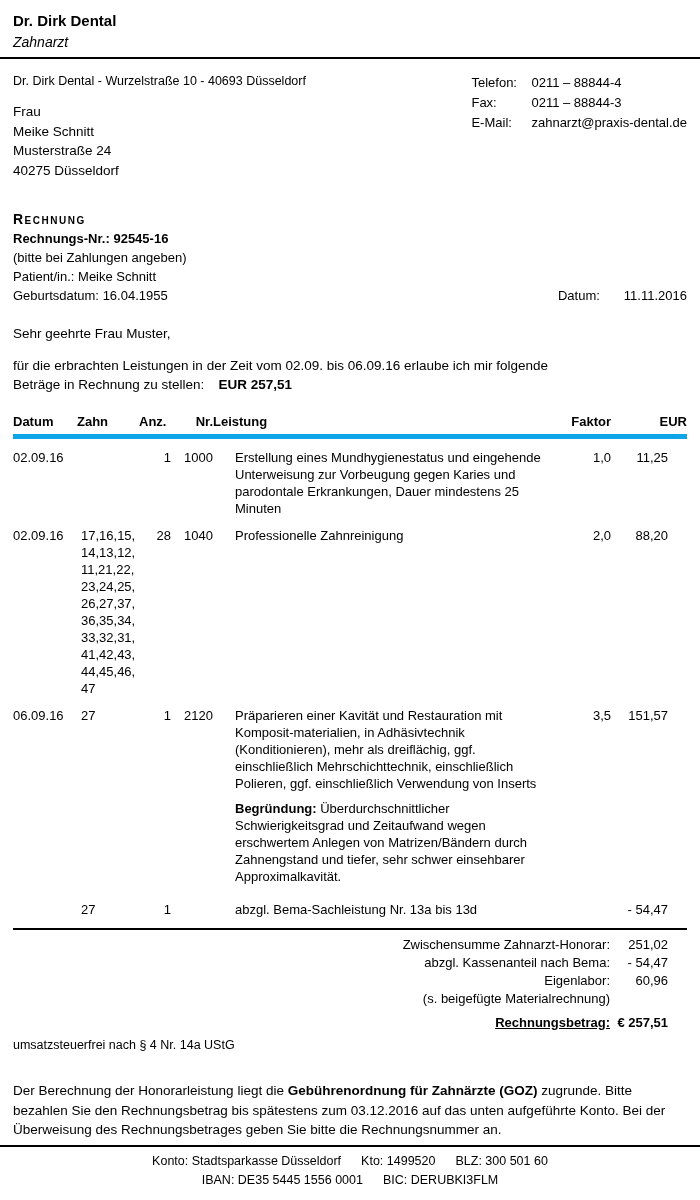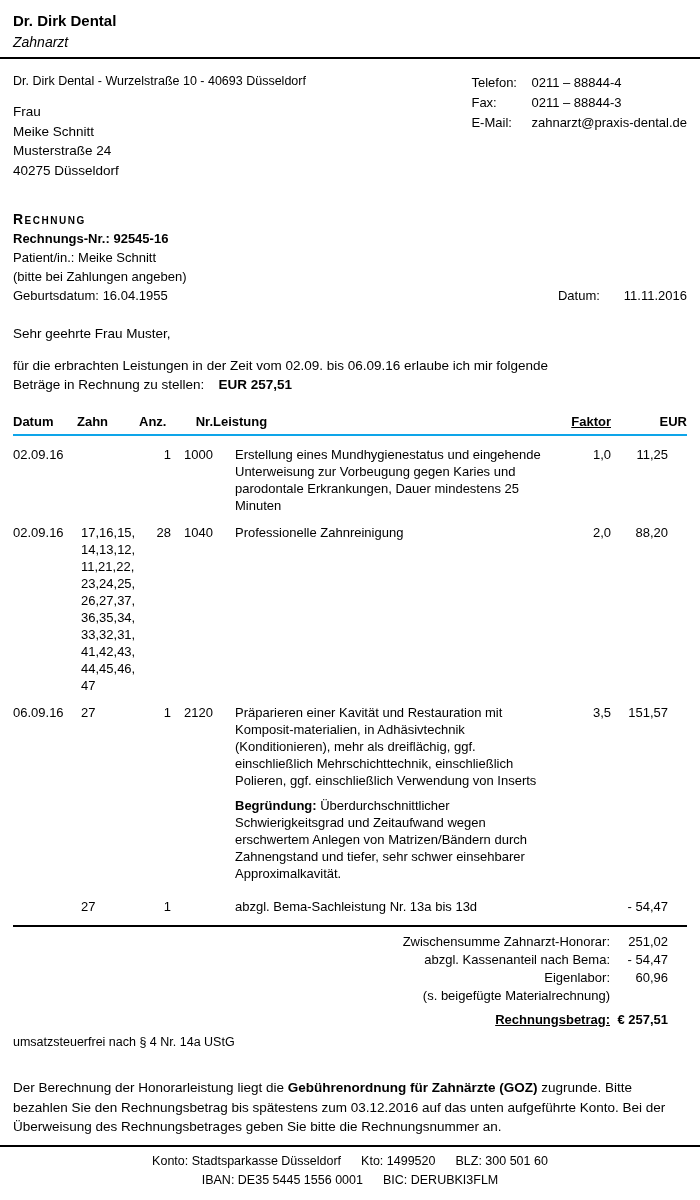--- a/index.html
+++ b/index.html
@@ -39,27 +39,27 @@
   .meta-last { display:flex; justify-content:space-between; }
   .date-value { margin-left:24px; }
 
   .salutation { margin-top:20px; font-size:13.5px; line-height:17px; }
 
   .intro { margin-top:14px; max-width:580px; font-size:13.5px; line-height:19px; }
   .intro-amount { font-weight:700; margin-left:14px; }
 
   
   table.items { margin-top:20px; width:674px; border-collapse:collapse; table-layout:fixed; font-size:13px; }
-  table.items th { border-bottom:2px solid #0ea5e9; padding:0 0 5px; font-weight:700; vertical-align:bottom; }
+  table.items th { border-bottom:5px solid #0ea5e9; padding:0 0 5px; font-weight:700; vertical-align:bottom; }
   .h-datum { text-align:left; }
   .h-zahn { text-align:left; padding-left:4px; }
   .h-anz { text-align:left; }
   .h-nr { text-align:right; }
   .h-leistung { text-align:left; padding-left:22px; }
-  .h-faktor { text-align:right;text-decoration:underline; }
+  .h-faktor { text-align:right; }
   .h-eur { text-align:right; padding-right:19px; }
   table.items td { vertical-align:top; padding-top:10px; line-height:17px; }
   .t-zahn { padding-left:4px; line-height:15px; }
   .t-anz { text-align:right; padding-right:6px; }
   .t-nr { text-align:right; }
   .t-leistung { padding-left:22px; }
   .t-faktor { text-align:right; }
   .t-eur { text-align:right; padding-right:19px; }
   tr.row-deduction td { padding-top:16px; }
   .begruendung { margin-top:8px; }
@@ -116,25 +116,25 @@
       </div>
     </div>
   </div>
 
   <section class="meta">
     <div class="rechnung-title">Rechnung</div>
     <div class="bold">
       <span>Rechnungs-Nr.:</span>
       <span>92545-16</span>
     </div>
+    <div>(bitte bei Zahlungen angeben)</div>
     <div>
       <span>Patient/in.:</span>
       <span>Meike Schnitt</span>
     </div>
-    <div>(bitte bei Zahlungen angeben)</div>
     <div class="meta-last">
       <span>
         <span>Geburtsdatum:</span>
         <span>16.04.1955</span>
       </span>
       <span>
         <span>Datum:</span><span class="date-value">11.11.2016</span>
       </span>
     </div>
   </section>

